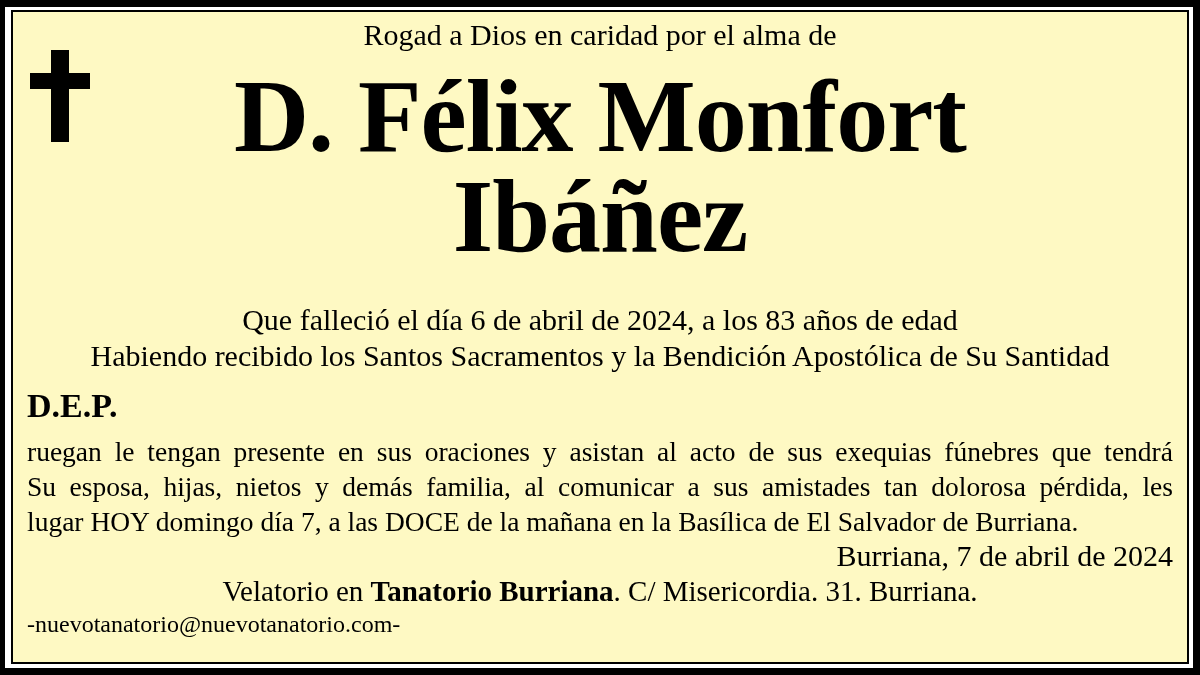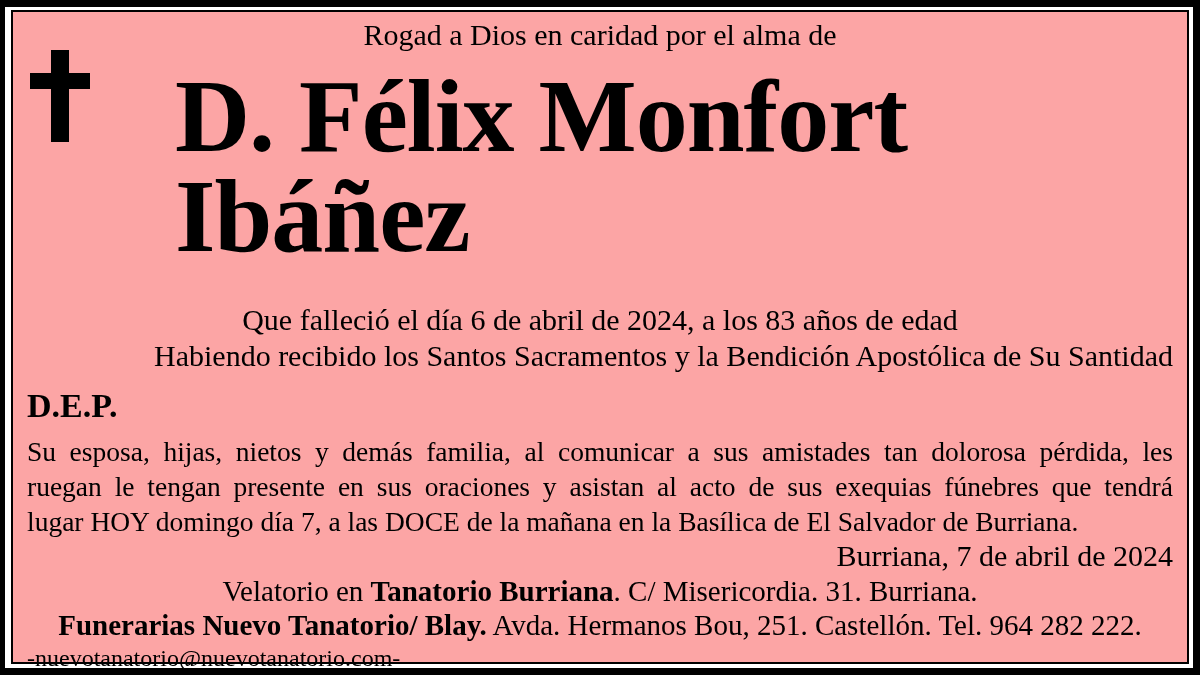--- a/index.html
+++ b/index.html
@@ -16,21 +16,21 @@
     width: 1200px; height: 675px;
     border-style: solid;
     border-color: #000000;
     border-width: 7px 7px 7px 5px;
     background: #ffffff;
   }
   .inner-frame {
     position: absolute;
     left: 6px; top: 3px; right: 4px; bottom: 4px;
     border: 2px solid #000000;
-    background: #fca5a5;
+    background: #fef9c3;
   }
   .content {
     position: absolute;
     left: 0; top: 0; right: 0; bottom: 0;
     padding: 6px 14px 0 14px;
   }
   
   .cross {
     position: absolute;
     left: 17px; top: 38px;
@@ -49,34 +49,34 @@
     background: #000000;
   }
   .invocation {
     text-align: center;
     font-size: 30px;
     line-height: 34px;
   }
   .deceased-name {
     margin: 14px auto 0 auto;
     max-width: 850px;
-    text-align: left;
+    text-align: center;
     font-size: 104px;
     line-height: 100px;
     font-weight: bold;
     letter-spacing: -1px;
   }
   .death-line {
     margin-top: 36px;
     text-align: center;
     font-size: 30px;
     line-height: 36px;
   }
   .sacraments-line {
-    text-align: right;
+    text-align: center;
     font-size: 30px;
     line-height: 36px;
     white-space: nowrap;
   }
   .dep {
     margin-top: 14px;
     font-size: 34px;
     line-height: 36px;
     font-weight: bold;
   }
@@ -128,32 +128,29 @@
 
       <h1 class="deceased-name">D. Félix Monfort Ibáñez</h1>
 
       <div class="death-line">Que falleció el día 6 de abril de 2024, a los 83 años de edad</div>
 
       <div class="sacraments-line">Habiendo recibido los Santos Sacramentos y la Bendición Apostólica de Su Santidad</div>
 
       <div class="dep">D.E.P.</div>
 
       <div class="family-message">
+        <div class="msg-line">ruegan le tengan presente en sus oraciones y asistan al acto de sus exequias fúnebres que tendrá</div>
         <div class="msg-line">Su esposa, hijas, nietos y demás familia, al comunicar a sus amistades tan dolorosa pérdida, les</div>
-        <div class="msg-line">ruegan le tengan presente en sus oraciones y asistan al acto de sus exequias fúnebres que tendrá</div>
         <div class="msg-line">lugar HOY domingo día 7, a las DOCE de la mañana en la Basílica de El Salvador de Burriana.</div>
       </div>
 
       <div class="dateline">Burriana, 7 de abril de 2024</div>
 
       <div class="wake-line">
         <span>Velatorio en </span><span class="bold">Tanatorio Burriana</span><span>. C/ Misericordia. 31. Burriana.</span>
       </div>
 
-      <div class="funeral-line">
-        <span class="bold">Funerarias Nuevo Tanatorio/ Blay.</span><span> Avda. Hermanos Bou, 251. Castellón. Tel. 964 282 222.</span>
-      </div>
 
       <div class="email-line">-nuevotanatorio@nuevotanatorio.com-</div>
 
     </div>
   </div>
 </div>
 
 </body></html>

